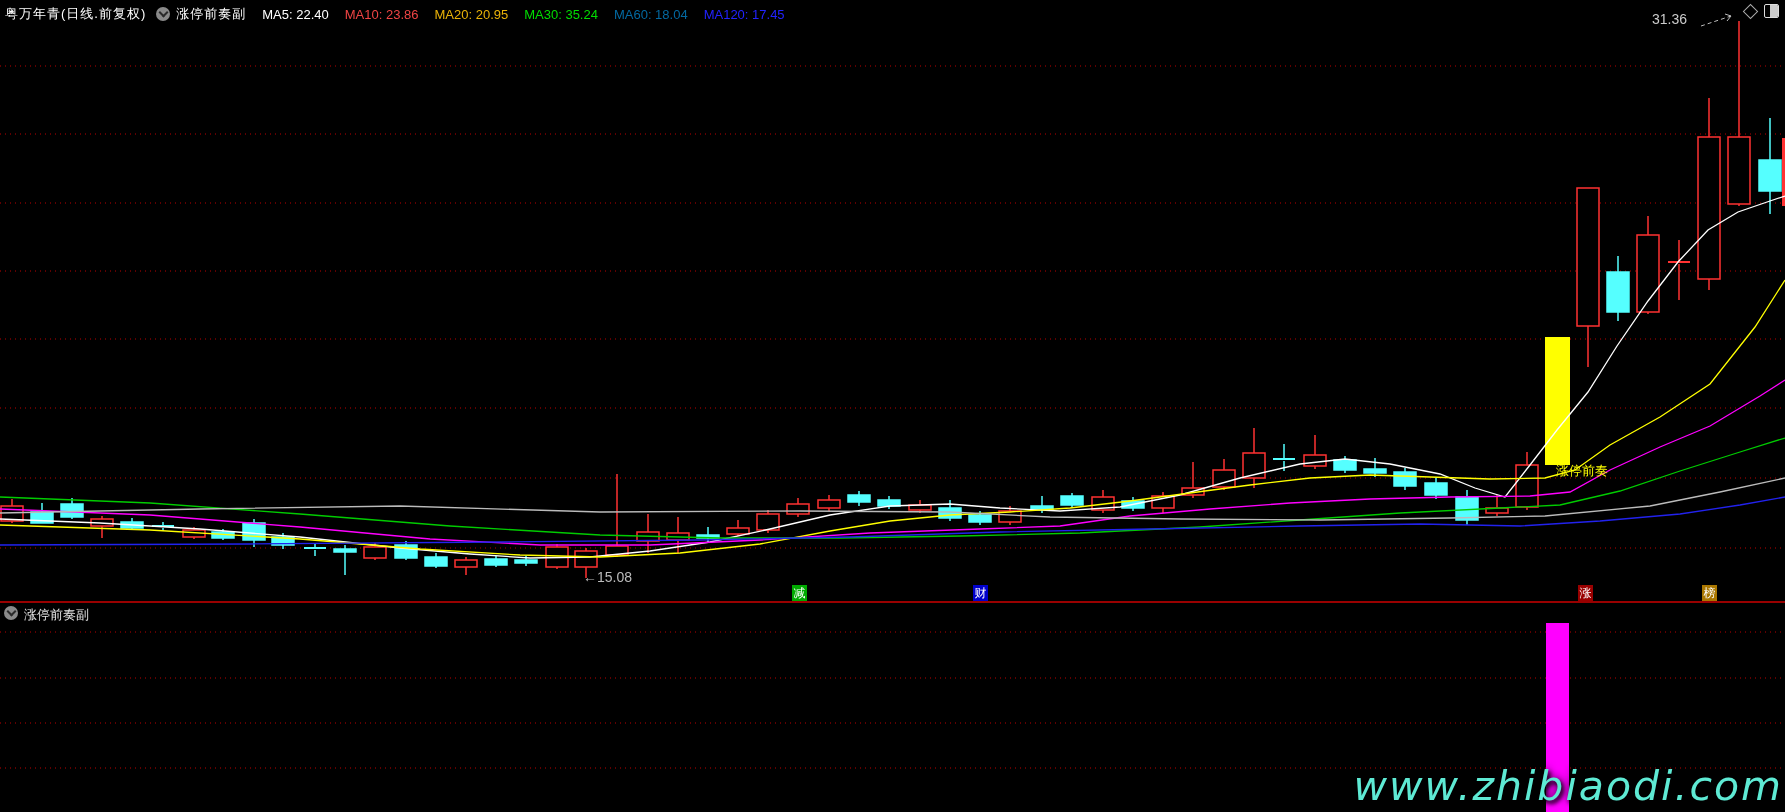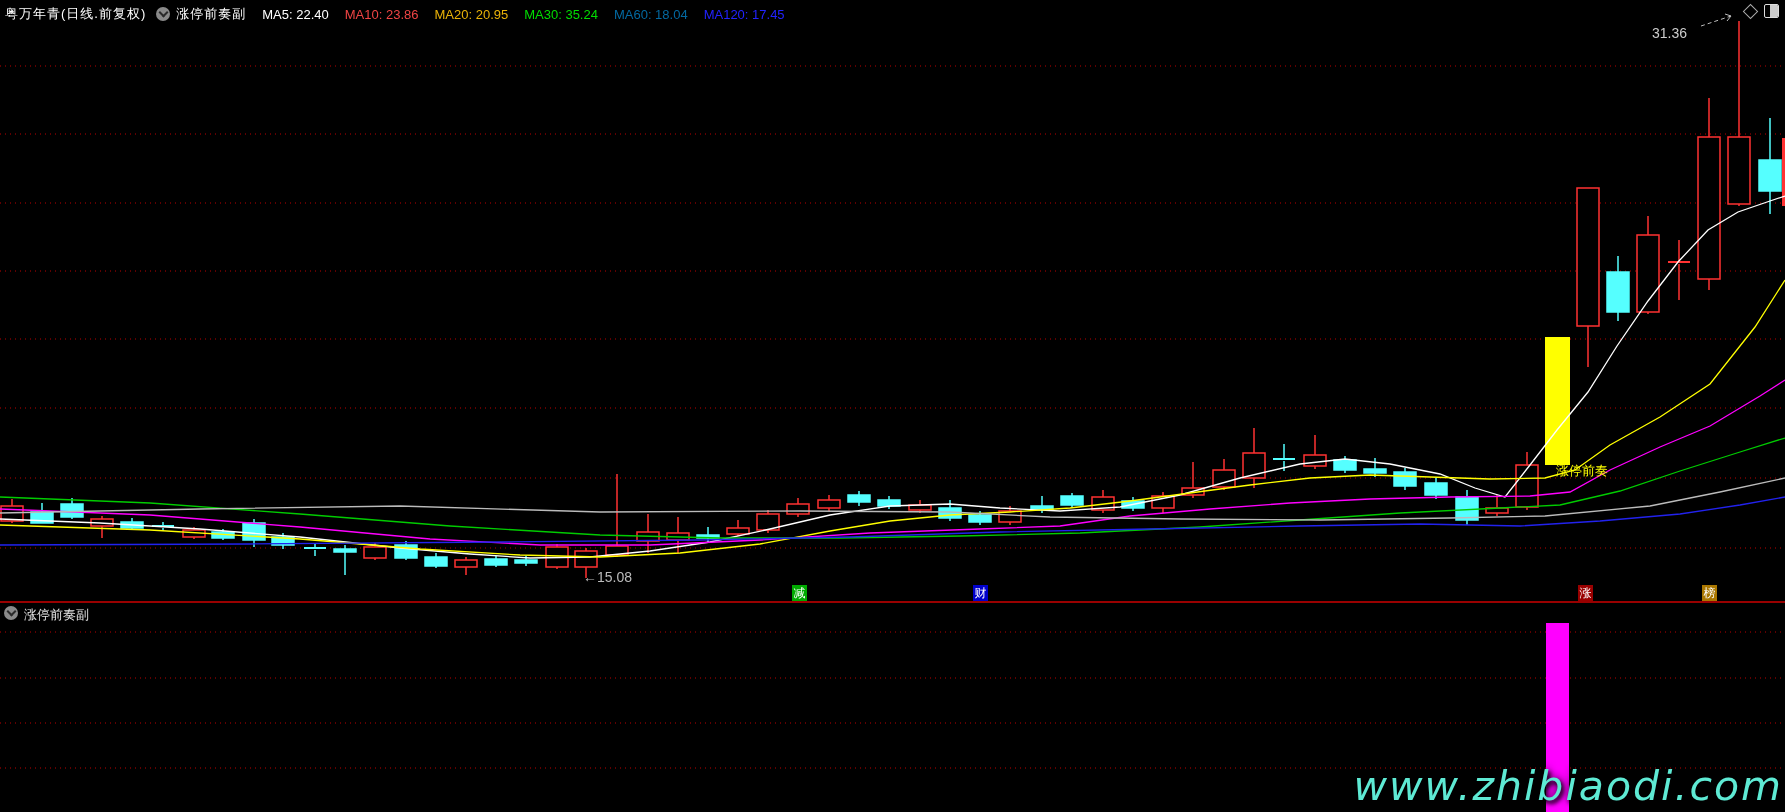--- a/index.html
+++ b/index.html
@@ -263,21 +263,21 @@
     <span id="ma-values"><span style="color: rgb(255, 255, 255);">MA5: 22.40</span><span style="color: #ef4444;">MA10: 23.86</span><span style="color: #eab308; margin-top: 28px;">MA20: 20.95</span><span style="color: rgb(0, 221, 0);">MA30: 35.24</span><span style="color: #0369a1;">MA60: 18.04</span><span style="color: rgb(34, 34, 255);">MA120: 17.45</span></span>
   </div>
 
   <div class="top-icons">
     <span class="diamond"></span>
     <span class="paneltoggle">
         <i></i>
       </span>
   </div>
 
-  <div id="high-label" class="float-label" style="left: 1652px; top: 25px;">31.36</div>
+  <div id="high-label" class="float-label" style="left: 1652px; top: 11px;">31.36</div>
   <div id="low-label" class="float-label" style="left: 583px; top: 569px;">←15.08</div>
   <div id="signal-label" class="float-label" style="left: 1556px; top: 462px; color: rgb(255, 255, 0);">涨停前奏</div>
 
   <div id="markers-layer">
       <div class="marker" style="left: 792px; background: rgb(0, 170, 0);">减</div>
       <div class="marker" style="left: 973px; background: rgb(0, 0, 204);">财</div>
       <div class="marker" style="left: 1578px; background: rgb(153, 0, 0);">涨</div>
       <div class="marker" style="left: 1702px; background: rgb(170, 119, 0);">榜</div>
     </div>
 

